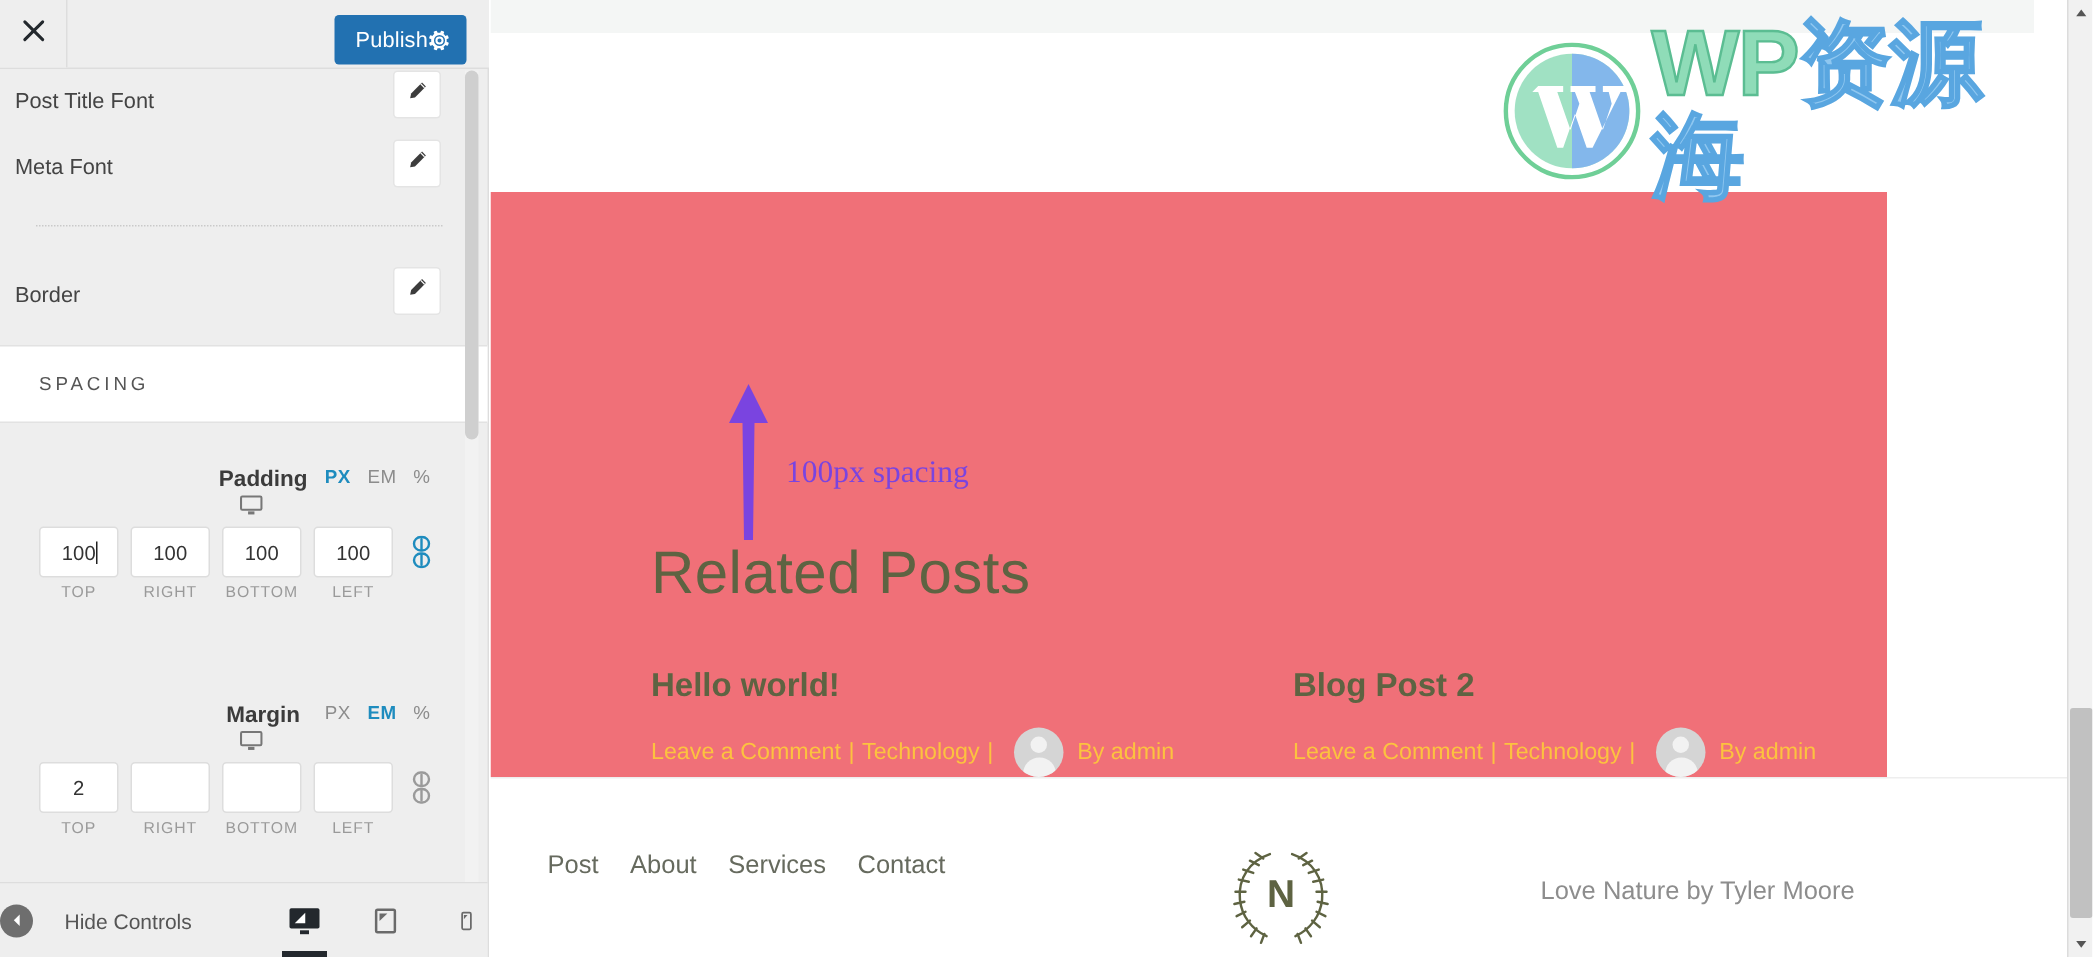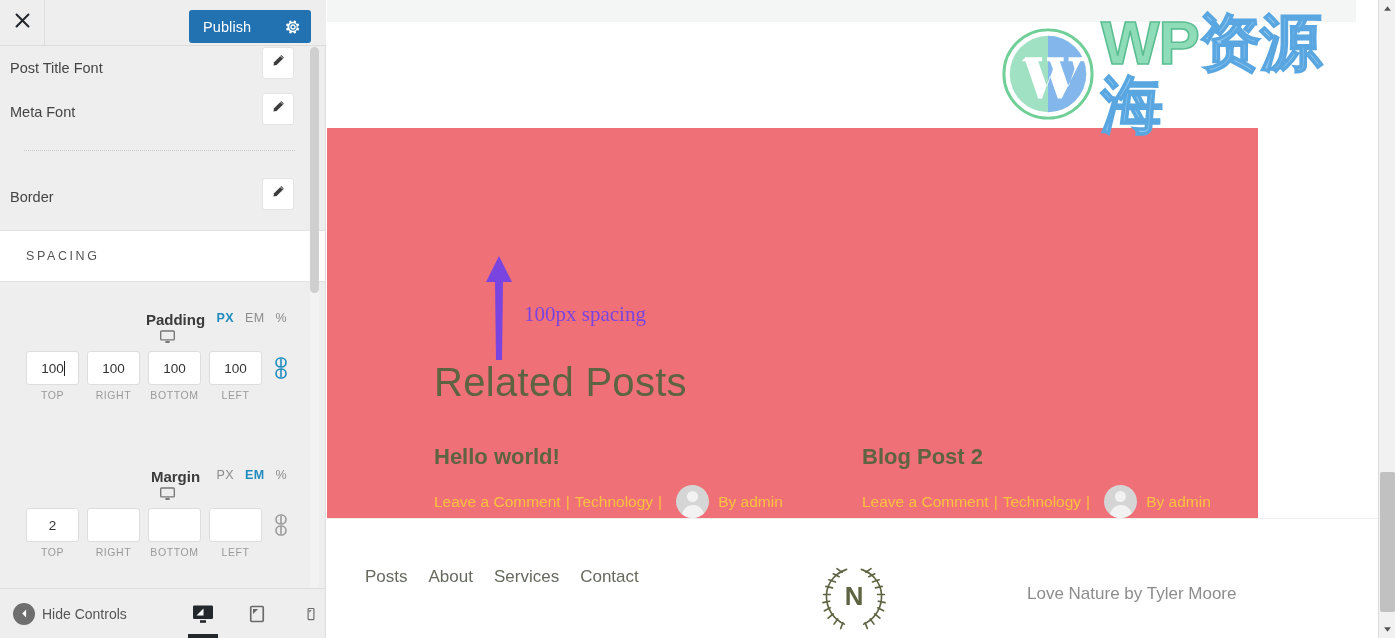--- a/index.html
+++ b/index.html
@@ -25,21 +25,21 @@
   #close-btn {
     position: absolute; left: 0; top: 0; width: 45px; height: 45px;
     background: #eeeeee;
     border-right: 1px solid #dddddd;
     display: flex; align-items: center; justify-content: center;
     cursor: pointer;
   }
   #close-btn svg { width: 17px; height: 17px; }
   #publish-btn {
     position: absolute; right: 15px; top: 10px;
-    height: 33px; width: 122px;
+    height: 33px; width: 88px;
     background: #2271b1; border-radius: 3px;
     display: flex; align-items: center;
     cursor: pointer;
   }
   #publish-label {
     color: #ffffff; font-size: 14.5px; padding-left: 14px; letter-spacing: .1px;
   }
   #publish-gear {
     position: absolute; right: 10px; top: 50%; transform: translateY(-50%);
     width: 16px; height: 16px;
@@ -105,21 +105,21 @@
   }
 
   #sb-divider {
     position: absolute; left: 0; top: 588px; width: 325px; height: 1px; background: #dddddd;
   }
   #sb-footer {
     position: absolute; left: 0; top: 589px; width: 325px; height: 49px; background: #eeeeee;
     display: flex; align-items: center;
   }
   #hide-controls {
-    display: flex; align-items: center; gap: 7px; padding-left: 13px; cursor: pointer;
+    display: flex; align-items: center; gap: 21px; cursor: pointer;
   }
   #hide-controls .circle {
     width: 22px; height: 22px; border-radius: 50%; background: #6e6e6e;
     display: flex; align-items: center; justify-content: center;
   }
   #hide-controls-label { font-size: 14px; color: #555555; }
   #device-btns {
     position: absolute; left: 190px; top: 0; height: 49px;
     display: flex; align-items: center; gap: 28px;
   }
@@ -454,21 +454,21 @@
             <span class="head"></span>
             <span class="body"></span>
           </span>
           <span>By admin</span>
         </div>
       </div>
     </div>
 
     <div id="footer-bar">
       <div id="footer-nav">
-        <span>Posts</span>
+        <span>Post</span>
         <span>About</span>
         <span>Services</span>
         <span>Contact</span>
       </div>
 
       <span id="logo-wreath">
         <svg viewBox="0 0 100 100" width="74" height="74">
           <g fill="none" stroke="#5e6342" stroke-width="2.2" stroke-linecap="round">
             <path d="M40 14 C22 20 11 36 13 55 C14.5 70 24 82 37 88"></path>
             <path d="M60 14 C78 20 89 36 87 55 C85.5 70 76 82 63 88"></path>

